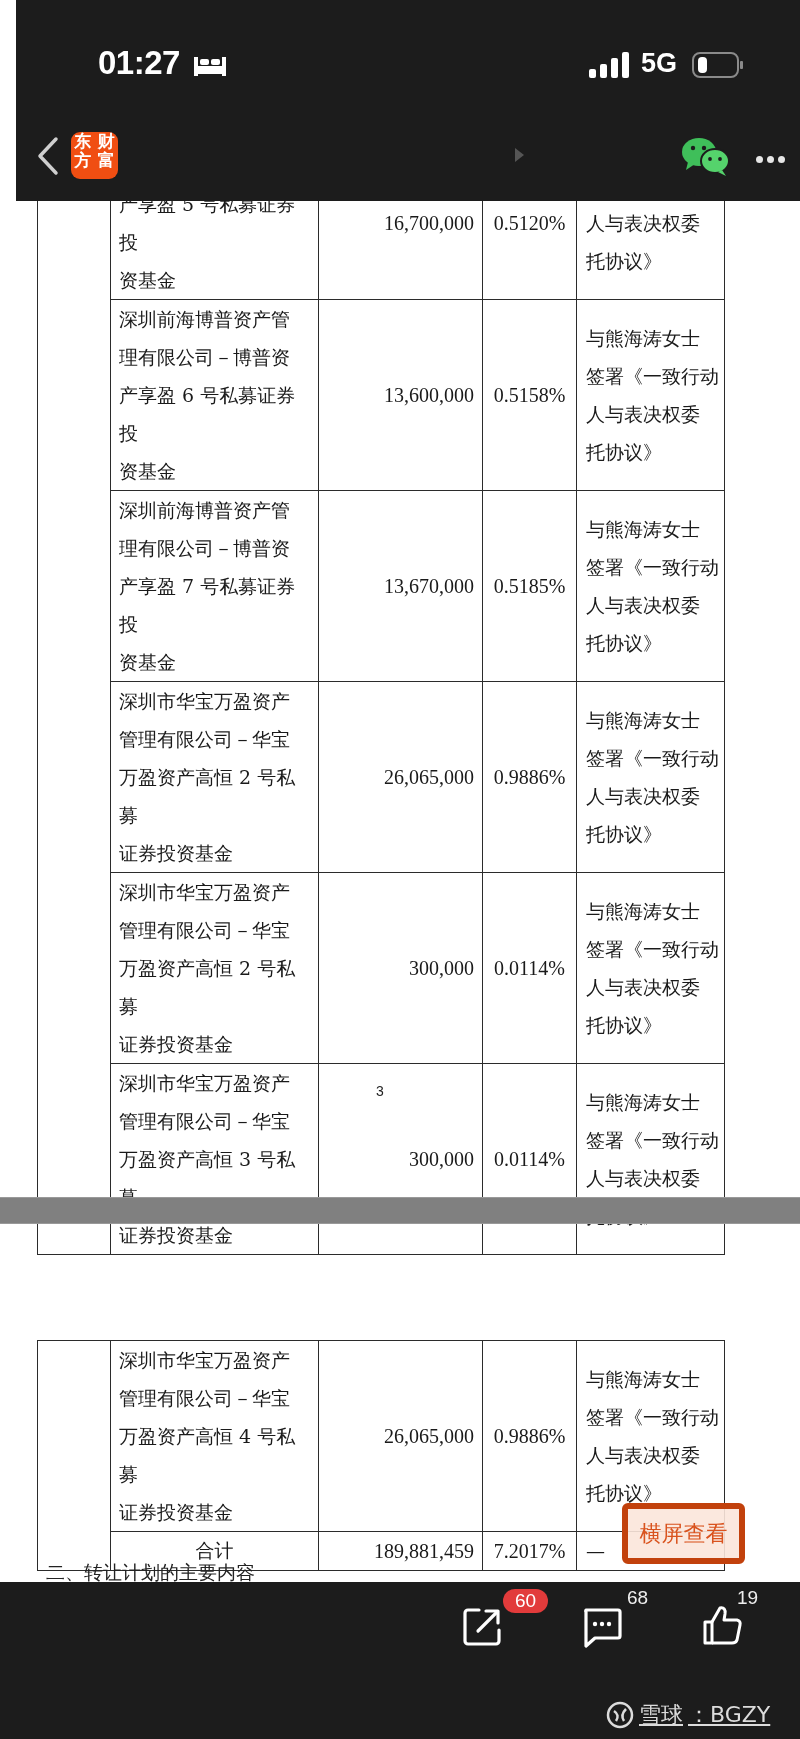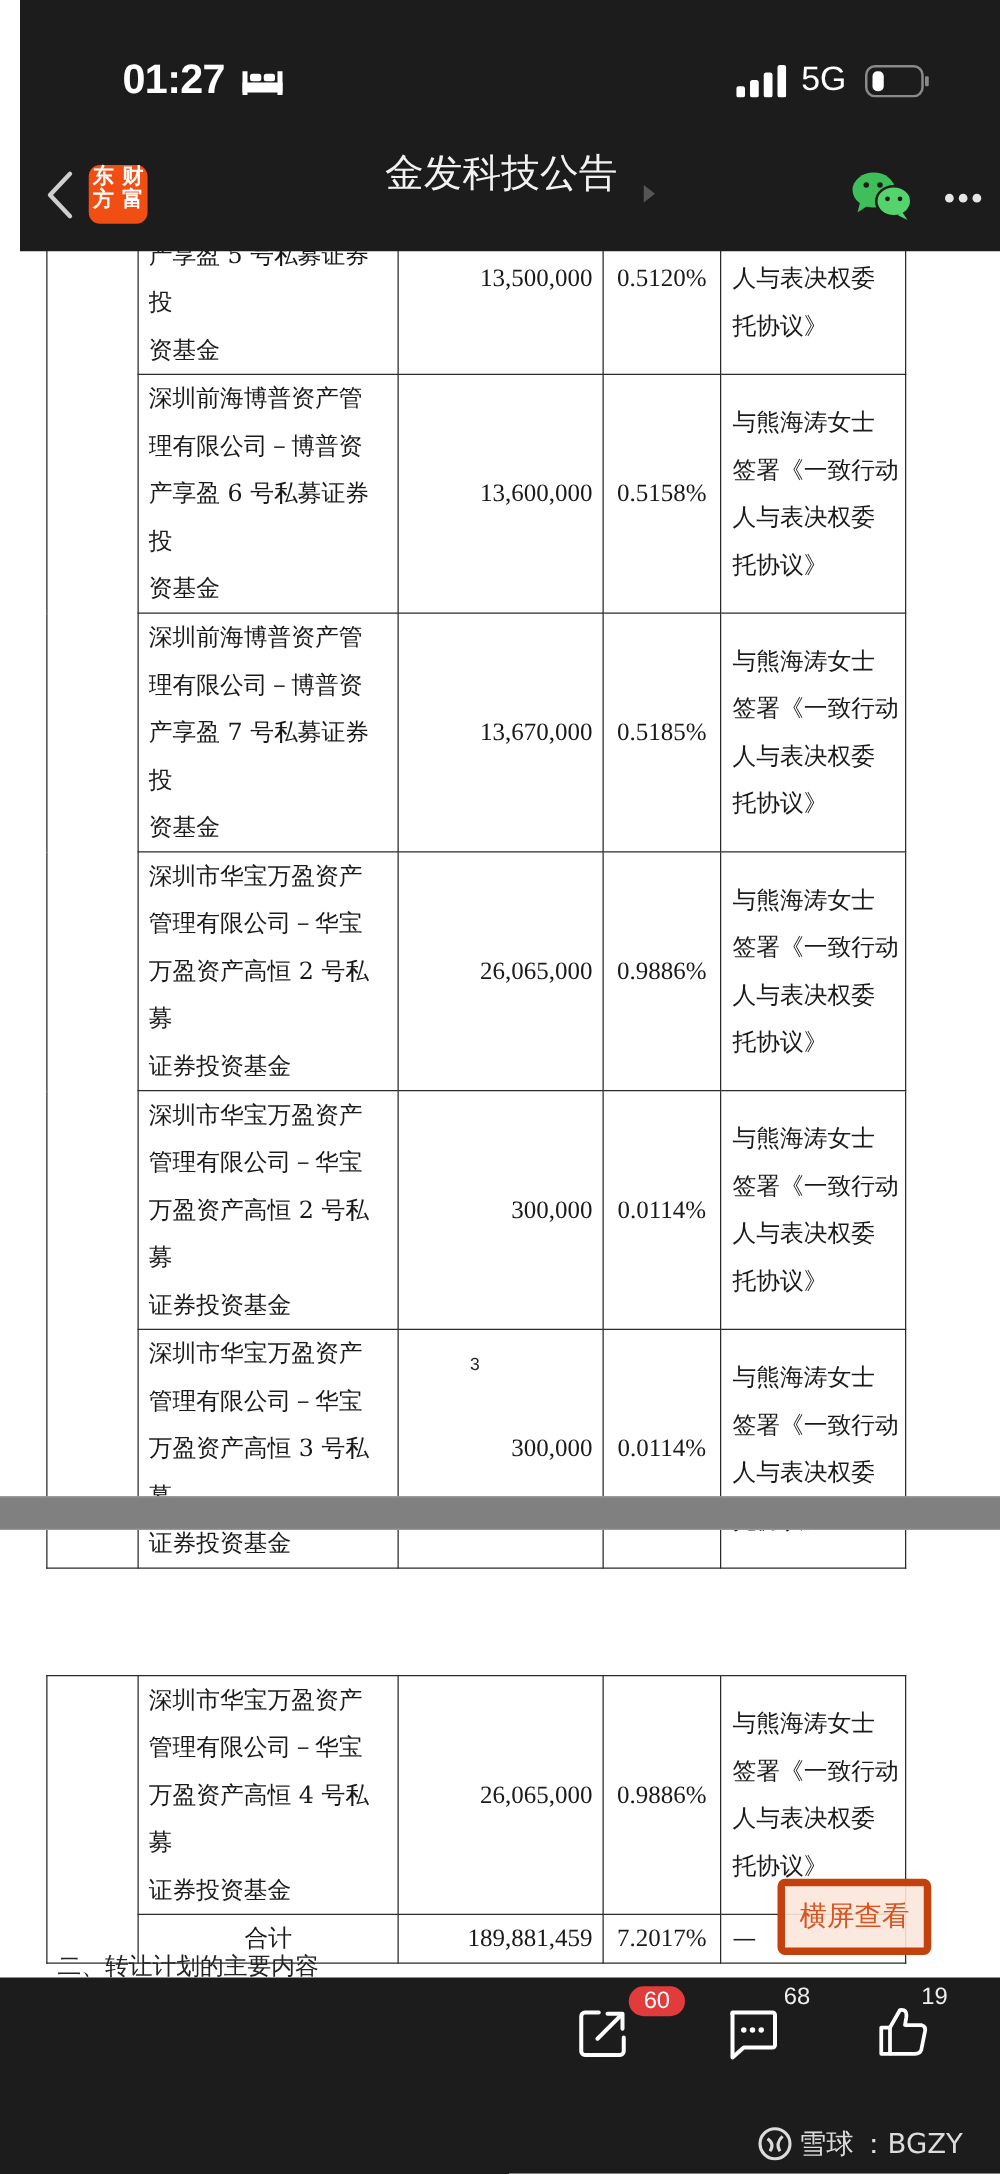--- a/index.html
+++ b/index.html
@@ -4,21 +4,21 @@
 <style>
   html, body { margin:0; padding:0; }
   body { width:800px; height:1739px; position:relative; overflow:hidden; background:#ffffff; font-family:"Liberation Sans", "DejaVu Sans", sans-serif; }
   .abs { position:absolute; }
 
   
   .topbar { left:16px; top:0; width:800px; height:201px; background:#1c1c1c; z-index:10;padding-left:38px; }
   .time { left:82px; top:44px; font-size:33px; font-weight:bold; color:#fff; letter-spacing:-0.5px; }
   .bed { left:177px; top:55px; width:34px; height:22px; }
   .signal { left:573px; top:52px; width:40px; height:26px; }
-  .net { left:625px; top:48px; font-size:27px; font-weight:normal; color:#fff; }
+  .net { left:625px; top:48px; font-size:27px; font-weight:bold; color:#fff; }
   .battery { left:676px; top:52px; width:52px; height:26px; }
 
   .back { left:20px; top:136px; width:24px; height:40px; cursor:pointer; }
   .logo { left:55px; top:132px; width:47px; height:47px; background:#f04e12; border-radius:9px; color:#fff; font-weight:bold; font-size:17px; line-height:19px; text-align:center; display:flex; flex-direction:row; justify-content:center; font-family:"DejaVu Sans", sans-serif; cursor:pointer; }
   .title { left:230px; top:118px; width:310px; text-align:center; font-size:31px; color:#f2f2f2; font-family:"DejaVu Sans", sans-serif; }
   .ticker { left:230px; top:164px; width:310px; text-align:center; font-size:22px; color:#4caf6a; }
   .ticker span { margin:0 10px; }
   .tri { left:499px; top:148px; width:0; height:0; border-top:7px solid transparent; border-bottom:7px solid transparent; border-left:9px solid #555; }
   .wechat { left:664px; top:136px; width:52px; height:40px; cursor:pointer; }
   .more { left:740px; top:149px; width:34px; height:12px; cursor:pointer; }
@@ -40,21 +40,21 @@
   .bottombar { left:0; top:1582px; width:800px; height:157px; background:#1c1c1c; z-index:10; }
   .comment-pill { left:30px; top:15px; width:396px; height:60px; background:#2a2a2a; border-radius:30px; cursor:text; }
   .pencil { left:26px; top:16px; width:28px; height:30px; }
   .comment-ph { left:80px; top:14px; font-size:25px; color:#9a9a9a; font-family:"DejaVu Sans",sans-serif; }
   .share { left:463px; top:24px; width:40px; height:40px; cursor:pointer; }
   .badge { left:503px; top:7px; min-width:45px; height:24px; background:#e23b3b; border-radius:12px; color:#fff; font-size:19px; text-align:center; line-height:24px; }
   .cmt { left:581px; top:24px; width:42px; height:42px; cursor:pointer; }
   .cmt-count { left:627px; top:5px; font-size:19px; color:#eee; }
   .like { left:701px; top:22px; width:42px; height:42px; cursor:pointer; }
   .like-count { left:737px; top:5px; font-size:19px; color:#eee; }
-  .wm { left:606px; top:118px; height:30px; color:#dcdcdc; font-size:22px; display:flex; align-items:center; gap:5px; font-family:"DejaVu Sans",sans-serif; }
+  .wm { left:606px; top:118px; height:30px; color:#dcdcdc; font-size:22px; display:flex; align-items:center; gap:5px; font-family:"DejaVu Sans",sans-serif;text-decoration:underline; }
 </style>
 </head>
 <body>
 
 <div class="abs topbar">
   <div class="abs time">01:27</div>
   <svg class="abs bed" viewBox="0 0 34 22">
     <rect x="1" y="2" width="4" height="19" fill="#fff"></rect>
     <rect x="29" y="2" width="4" height="19" fill="#fff"></rect>
     <rect x="1" y="11" width="32" height="8" fill="#fff"></rect>
@@ -74,21 +74,20 @@
     <rect x="48" y="9" width="3" height="8" rx="1" fill="#8a8a8a"></rect>
   </svg>
 
   <svg class="abs back" viewBox="0 0 24 40">
     <polyline points="20,3 4,20 20,37" fill="none" stroke="#cfcfcf" stroke-width="3.5" stroke-linecap="round" stroke-linejoin="round"></polyline>
   </svg>
   <div class="abs logo">
     <div>东方</div>
     <div>财富</div>
   </div>
-  <div class="abs title">金发科技公告</div>
   <div class="abs tri"></div>
   <svg class="abs wechat" viewBox="0 0 52 40">
     <ellipse cx="19" cy="16" rx="17" ry="14" fill="#3fbf5a"></ellipse>
     <polygon points="8,26 6,34 15,28" fill="#3fbf5a"></polygon>
     <circle cx="13" cy="12" r="2.2" fill="#1c1c1c"></circle>
     <circle cx="24" cy="12" r="2.2" fill="#1c1c1c"></circle>
     <ellipse cx="35" cy="25" rx="14" ry="12" fill="#55d36c" stroke="#1c1c1c" stroke-width="2"></ellipse>
     <polygon points="42,34 46,40 38,36" fill="#55d36c"></polygon>
     <circle cx="30" cy="23" r="1.9" fill="#1c1c1c"></circle>
     <circle cx="40" cy="23" r="1.9" fill="#1c1c1c"></circle>
@@ -106,21 +105,21 @@
         <col style="width:148px">
     </colgroup>
     <tbody id="upper-body">
         <tr>
           <td class="blank" rowspan="6"></td>
           <td class="name" style="height: 152px;">
             <div>理有限公司－博普资</div>
             <div>产享盈 5 号私募证券投</div>
             <div>资基金</div>
           </td>
-          <td class="num">13,500,000</td>
+          <td class="num">16,700,000</td>
           <td class="pct">0.5120%</td>
           <td class="note">
             <div>签署《一致行动</div>
             <div>人与表决权委</div>
             <div>托协议》</div>
           </td>
         </tr>
         <tr>
           <td class="name" style="height: 152px;">
             <div>深圳前海博普资产管</div>

